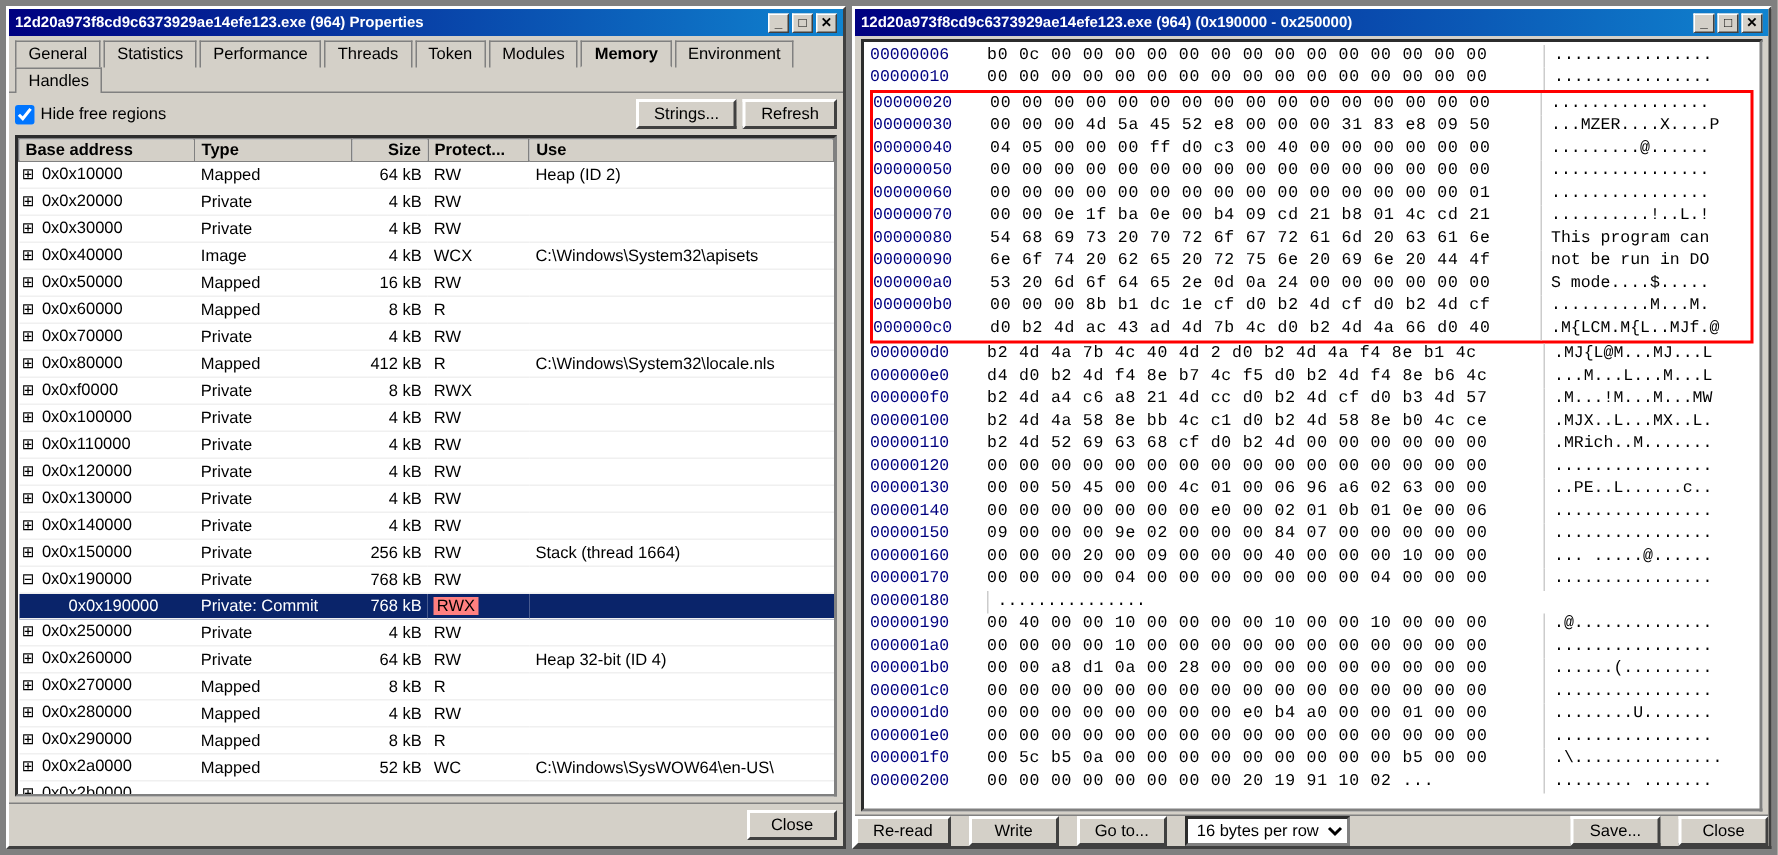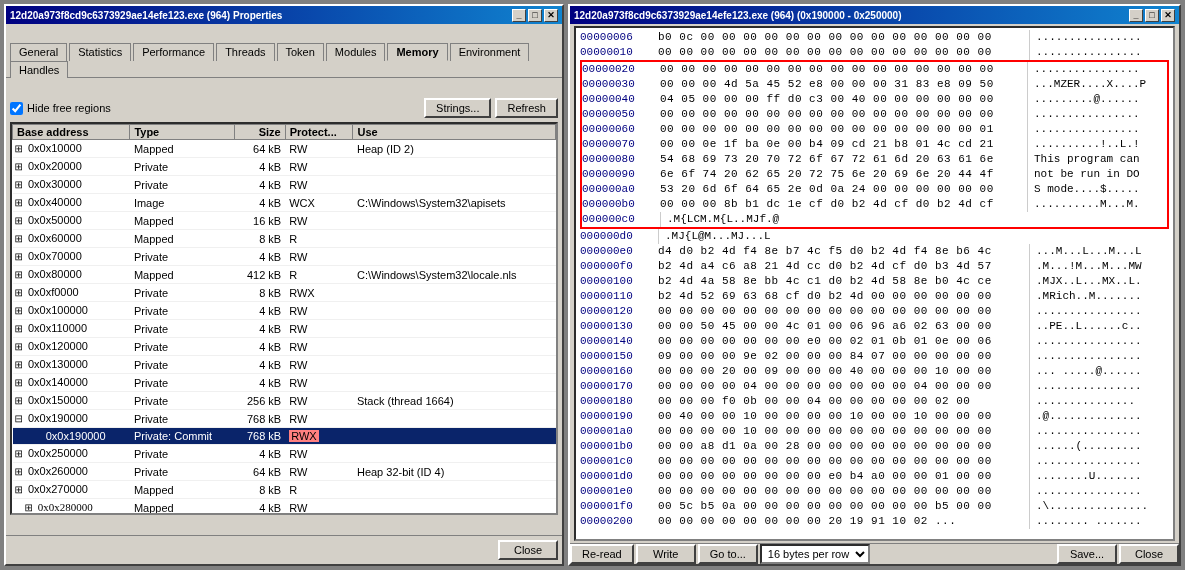--- a/index.html
+++ b/index.html
@@ -58,21 +58,20 @@
       justify-content: center;
       cursor: pointer;
       color: black;
       font-family: 'Marlett', 'Tahoma', sans-serif;
     }
 
     
     .left-panel {
       width: 560px;
       flex-shrink: 0;
-      gap: 16px;
     }
 
     
     .tab-bar {
       display: flex;
       background: #d4d0c8;
       padding: 2px 4px 0 4px;
       border-bottom: 1px solid #808080;
       flex-shrink: 0;
       flex-wrap: wrap;
@@ -238,21 +237,21 @@
 
     .red-border-section {
       border: 2px solid red;
       margin: 0;
     }
 
     .hex-viewer-bottom {
       display: flex;
       align-items: center;
       padding: 0;
-      gap: 2px;
+      gap: 12px;
       flex-shrink: 0;
       border-top: 1px solid #808080;
     }
 
     select.dropdown {
       background: #ffffff;
       border: 2px inset #808080;
       font-family: 'Tahoma', sans-serif;
       font-size: 11px;
       padding: 1px 2px;
@@ -451,21 +450,21 @@
               <td>Heap 32-bit (ID 4)</td>
             </tr>
             <tr>
               <td style="padding-left: 2px;"><span class="expand-btn">⊞</span> 0x0x270000</td>
               <td>Mapped</td>
               <td style="text-align: right;">8 kB</td>
               <td>R</td>
               <td></td>
             </tr>
             <tr>
-              <td style="padding-left: 12px; font-family: Liberation Serif, serif;"><span class="expand-btn">⊞</span> 0x0x280000</td>
+              <td style="padding-left: 2px;"><span class="expand-btn">⊞</span> 0x0x280000</td>
               <td>Mapped</td>
               <td style="text-align: right;">4 kB</td>
               <td>RW</td>
               <td></td>
             </tr>
             <tr>
               <td style="padding-left: 2px;"><span class="expand-btn">⊞</span> 0x0x290000</td>
               <td>Mapped</td>
               <td style="text-align: right;">8 kB</td>
               <td>R</td>
@@ -564,25 +563,27 @@
             <span class="hex-bytes">53 20 6d 6f 64 65 2e 0d 0a 24 00 00 00 00 00 00</span>
             <span class="hex-ascii">S mode....$.....</span>
           </div>
           <div class="hex-line">
             <span class="hex-addr">000000b0</span>
             <span class="hex-bytes">00 00 00 8b b1 dc 1e cf d0 b2 4d cf d0 b2 4d cf</span>
             <span class="hex-ascii">..........M...M.</span>
           </div>
           <div class="hex-line">
             <span class="hex-addr">000000c0</span>
+            <span class="hex-bytes">d0 b2 4d ac 43 ad 4d 7b 4c d0 b2 4d 4a 66 d0 40</span>
             <span class="hex-ascii">.M{LCM.M{L..MJf.@</span>
           </div>
         </div>
         <div class="hex-line">
           <span class="hex-addr">000000d0</span>
+          <span class="hex-bytes">b2 4d 4a 7b 4c 40 4d 2 d0 b2 4d 4a f4 8e b1 4c</span>
           <span class="hex-ascii">.MJ{L@M...MJ...L</span>
         </div>
         <div class="hex-line">
           <span class="hex-addr">000000e0</span>
           <span class="hex-bytes">d4 d0 b2 4d f4 8e b7 4c f5 d0 b2 4d f4 8e b6 4c</span>
           <span class="hex-ascii">...M...L...M...L</span>
         </div>
         <div class="hex-line">
           <span class="hex-addr">000000f0</span>
           <span class="hex-bytes">b2 4d a4 c6 a8 21 4d cc d0 b2 4d cf d0 b3 4d 57</span>
@@ -623,21 +624,20 @@
           <span class="hex-bytes">00 00 00 20 00 09 00 00 00 40 00 00 00 10 00 00</span>
           <span class="hex-ascii">... .....@......</span>
         </div>
         <div class="hex-line">
           <span class="hex-addr">00000170</span>
           <span class="hex-bytes">00 00 00 00 04 00 00 00 00 00 00 00 04 00 00 00</span>
           <span class="hex-ascii">................</span>
         </div>
         <div class="hex-line">
           <span class="hex-addr">00000180</span>
-          <span class="hex-bytes">00 00 00 f0 0b 00 00 04 00 00 00 00 00 02 00</span>
           <span class="hex-ascii">...............</span>
         </div>
         <div class="hex-line">
           <span class="hex-addr">00000190</span>
           <span class="hex-bytes">00 40 00 00 10 00 00 00 00 10 00 00 10 00 00 00</span>
           <span class="hex-ascii">.@..............</span>
         </div>
         <div class="hex-line">
           <span class="hex-addr">000001a0</span>
           <span class="hex-bytes">00 00 00 00 10 00 00 00 00 00 00 00 00 00 00 00</span>

